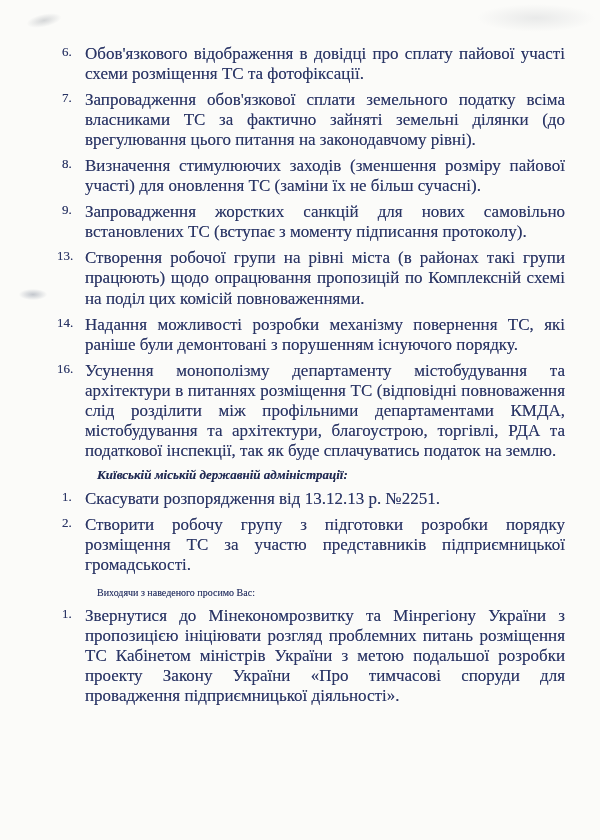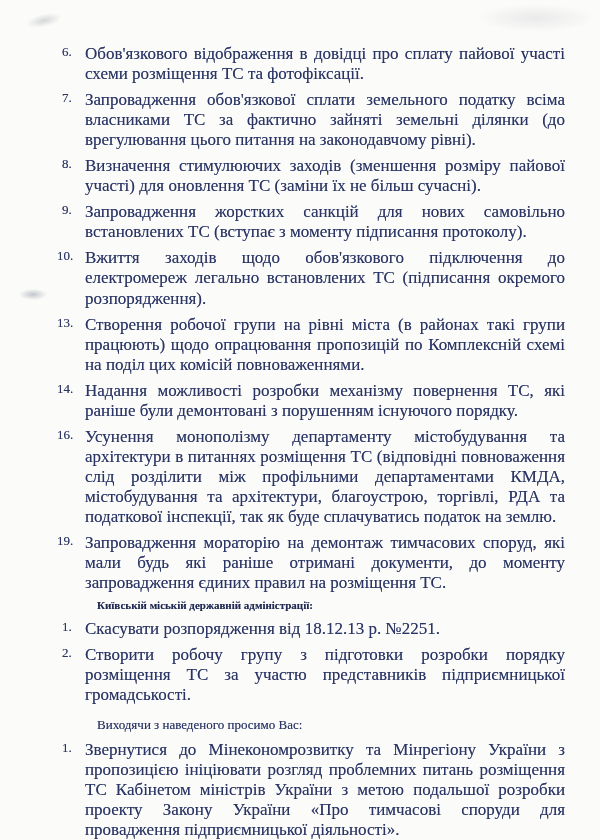--- a/index.html
+++ b/index.html
@@ -25,26 +25,27 @@
   }
   .num.single { padding-left:5px; }
   .txt {
     flex:1;
     text-align:justify;
     font-size:17px; line-height:1.18;
   }
   .heading {
     font-weight:bold;
     color:#202a52;
-    font-size:11px; line-height:1.18;
+    font-size:13px; line-height:1.18;
     margin:2px 0 7px 28px;
     text-indent:12px;
+    font-style:italic;
   }
   .intro {
-    font-size:13px; line-height:1.18;
+    font-size:10px; line-height:1.18;
     margin:12px 0 7px 28px;
     text-indent:12px;
   }
   .smudge { position:absolute; pointer-events:none; }
   .smudge-topleft {
     left:26px; top:14px; width:36px; height:13px;
     background:radial-gradient(ellipse at center, rgba(150,155,162,0.38), rgba(150,155,162,0) 70%);
     transform:rotate(-12deg);
   }
   .smudge-leftmargin {
@@ -75,45 +76,37 @@
   </div>
   <div class="item">
     <span class="num single">8.</span>
     <div class="txt">Визначення стимулюючих заходів (зменшення розміру пайової участі) для оновлення ТС (заміни їх не більш сучасні).</div>
   </div>
   <div class="item">
     <span class="num single">9.</span>
     <div class="txt">Запровадження жорстких санкцій для нових самовільно встановлених ТС (вступає з моменту підписання протоколу).</div>
   </div>
   <div class="item">
-    <span class="num">10.</span>
-    <div class="txt">Вжиття заходів щодо обов'язкового підключення до електромереж легально встановлених ТС (підписання окремого розпорядження).</div>
-  </div>
-  <div class="item">
     <span class="num">13.</span>
     <div class="txt">Створення робочої групи на рівні міста (в районах такі групи працюють) щодо опрацювання пропозицій по Комплексній схемі на поділ цих комісій повноваженнями.</div>
   </div>
   <div class="item">
     <span class="num">14.</span>
     <div class="txt">Надання можливості розробки механізму повернення ТС, які раніше були демонтовані з порушенням існуючого порядку.</div>
   </div>
   <div class="item">
     <span class="num">16.</span>
     <div class="txt">Усунення монополізму департаменту містобудування та архітектури в питаннях розміщення ТС (відповідні повноваження слід розділити між профільними департаментами КМДА, містобудування та архітектури, благоустрою, торгівлі, РДА та податкової інспекції, так як буде сплачуватись податок на землю.</div>
   </div>
-  <div class="item">
-    <span class="num">19.</span>
-    <div class="txt">Запровадження мораторію на демонтаж тимчасових споруд, які мали будь які раніше отримані документи, до моменту запровадження єдиних правил на розміщення ТС.</div>
-  </div>
 
   <div class="heading">Київській міській державній адміністрації:</div>
 
   <div class="item">
     <span class="num single">1.</span>
-    <div class="txt">Скасувати розпорядження від 18.12.13 р. №2251.</div>
+    <div class="txt">Скасувати розпорядження від 13.12.13 р. №2251.</div>
   </div>
   <div class="item">
     <span class="num single">2.</span>
     <div class="txt">Створити робочу групу з підготовки розробки порядку розміщення ТС за участю представників підприємницької громадськості.</div>
   </div>
 
   <div class="intro">Виходячи з наведеного просимо Вас:</div>
 
   <div class="item">
     <span class="num single">1.</span>

